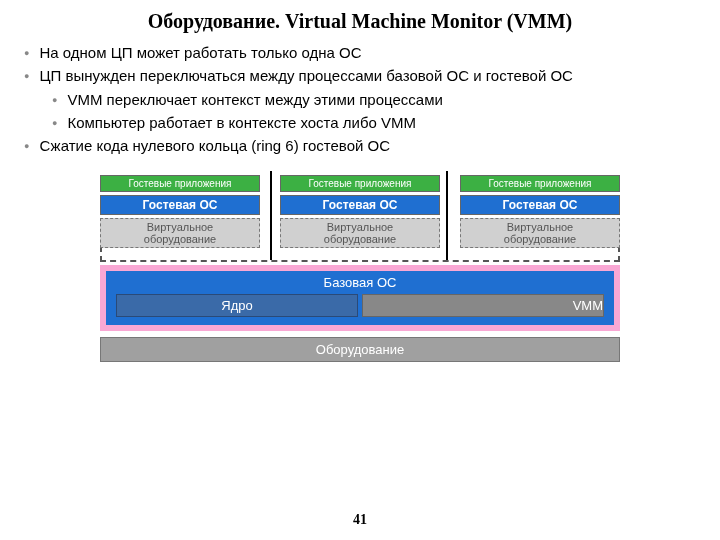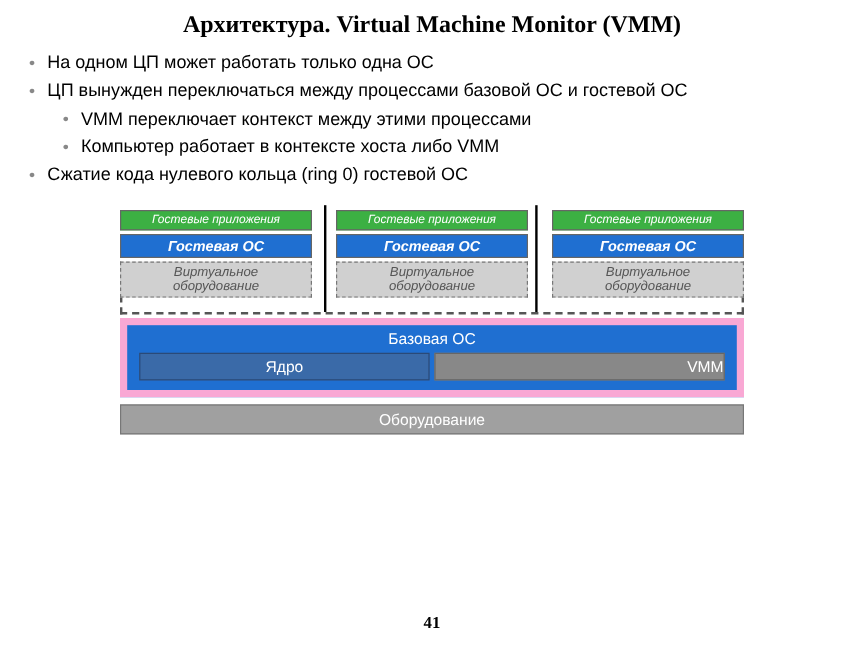--- a/index.html
+++ b/index.html
@@ -51,21 +51,20 @@
   .vm-row {
     display: flex;
     justify-content: space-between;
     position: relative;
   }
   .vm-col {
     width: 160px;
     display: flex;
     flex-direction: column;
     gap: 3px;
-    font-style: italic;
   }
   .sep {
     position: absolute;
     top: -4px;
     bottom: -12px;
     width: 2px;
     background: #000;
   }
   .sep1 { left: 170px; }
   .sep2 { left: 346px; }
@@ -139,31 +138,31 @@
     left: 0;
     text-align: center;
     font-family: "Times New Roman", serif;
     font-weight: bold;
     font-size: 14px;
   }
 </style>
 </head>
 <body>
 
-<div class="title">Архитектура.  Virtual Machine Monitor (VMM)</div>
+<div class="title">Оборудование.  Virtual Machine Monitor (VMM)</div>
 
 <ul class="bullets">
   <li><span>На одном ЦП может работать только одна ОС</span></li>
   <li><span>ЦП вынужден переключаться между процессами базовой ОС и гостевой ОС</span>
     <ul>
       <li><span>VMM переключает контекст между этими процессами</span></li>
       <li><span>Компьютер работает в контексте хоста либо VMM</span></li>
     </ul>
   </li>
-  <li><span>Сжатие кода нулевого кольца (ring 0) гостевой ОС</span></li>
+  <li><span>Сжатие кода нулевого кольца (ring 6) гостевой ОС</span></li>
 </ul>
 
 <div class="diagram">
   <div class="vm-row">
     <div class="sep sep1"></div>
     <div class="sep sep2"></div>
 
     <div class="vm-col">
       <div class="box box-green">Гостевые приложения</div>
       <div class="box box-blue">Гостевая ОС</div>

